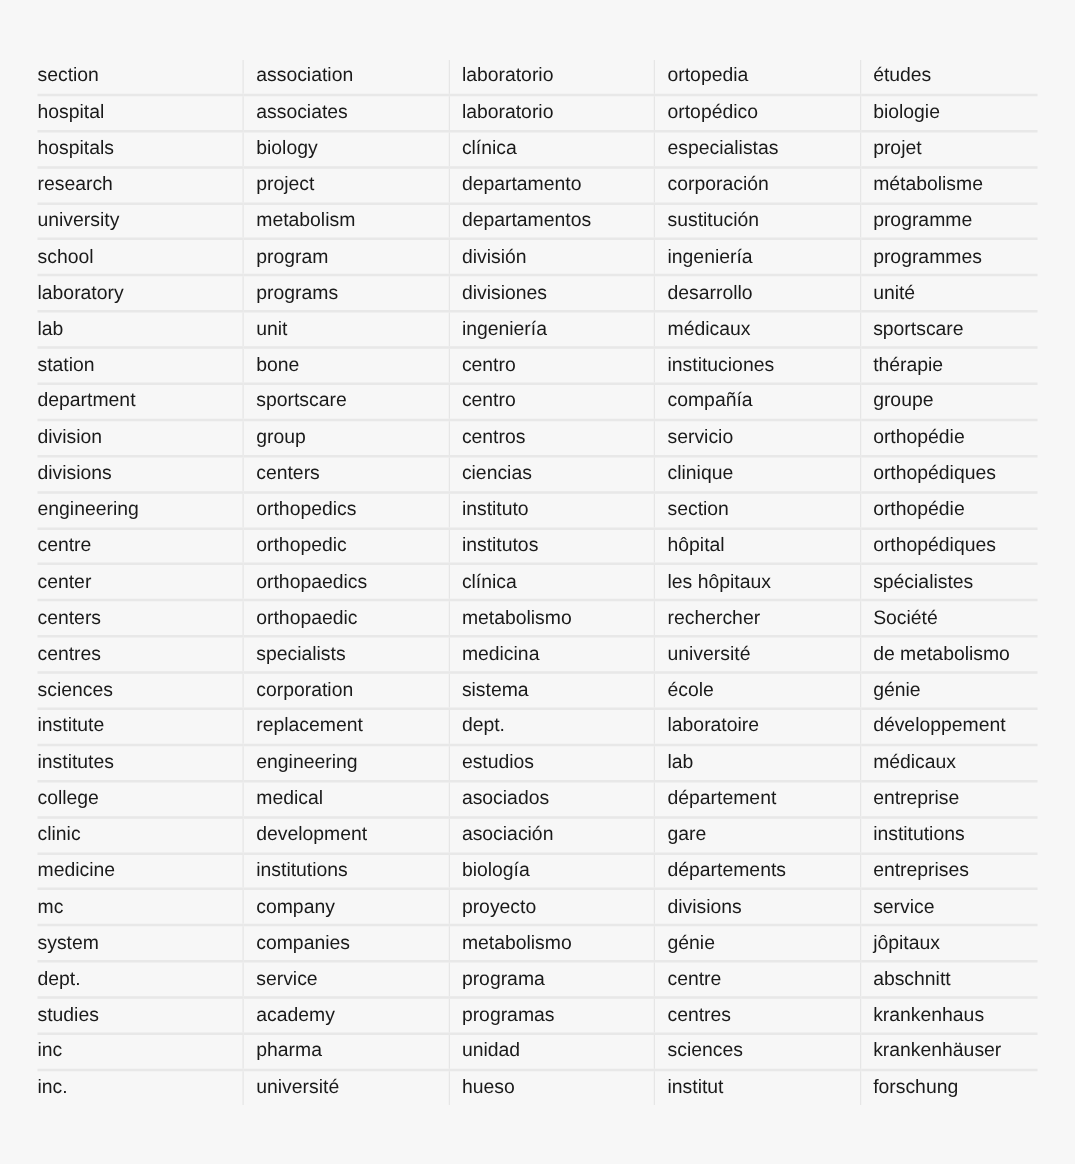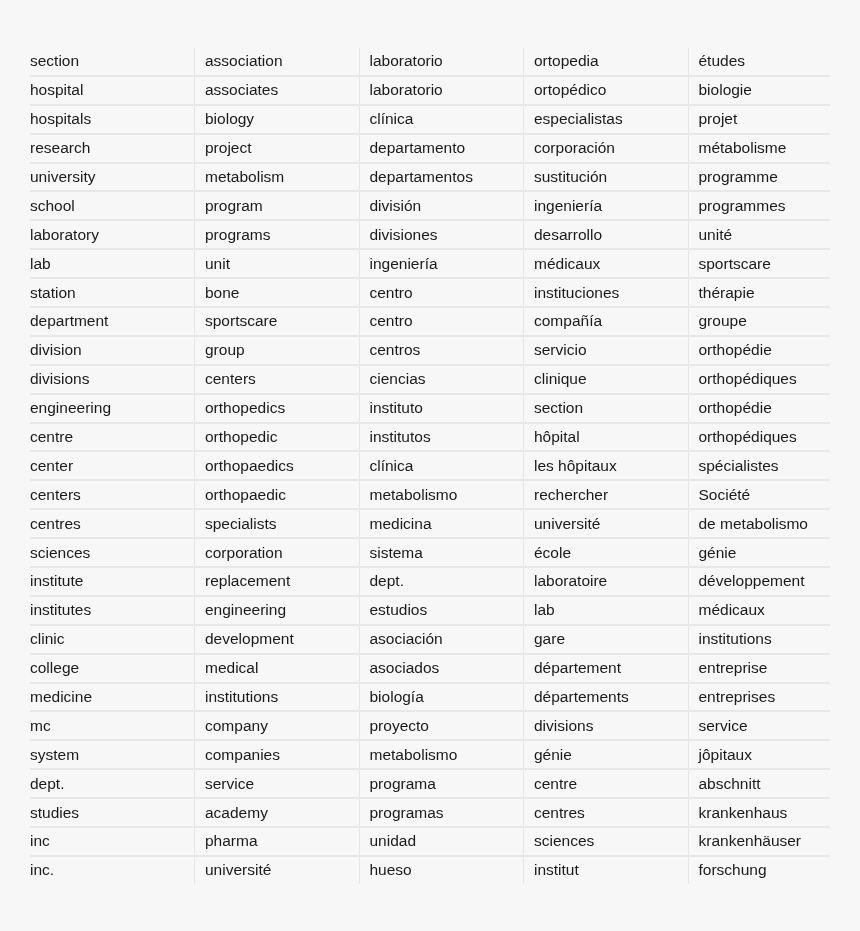--- a/index.html
+++ b/index.html
@@ -188,34 +188,34 @@
         <td>développement</td>
       </tr>
       <tr>
         <td>institutes</td>
         <td>engineering</td>
         <td>estudios</td>
         <td>lab</td>
         <td>médicaux</td>
       </tr>
       <tr>
+        <td>college</td>
+        <td>medical</td>
+        <td>asociados</td>
+        <td>département</td>
+        <td>entreprise</td>
+      </tr>
+      <tr>
         <td>clinic</td>
         <td>development</td>
         <td>asociación</td>
         <td>gare</td>
         <td>institutions</td>
       </tr>
       <tr>
-        <td>college</td>
-        <td>medical</td>
-        <td>asociados</td>
-        <td>département</td>
-        <td>entreprise</td>
-      </tr>
-      <tr>
         <td>medicine</td>
         <td>institutions</td>
         <td>biología</td>
         <td>départements</td>
         <td>entreprises</td>
       </tr>
       <tr>
         <td>mc</td>
         <td>company</td>
         <td>proyecto</td>

